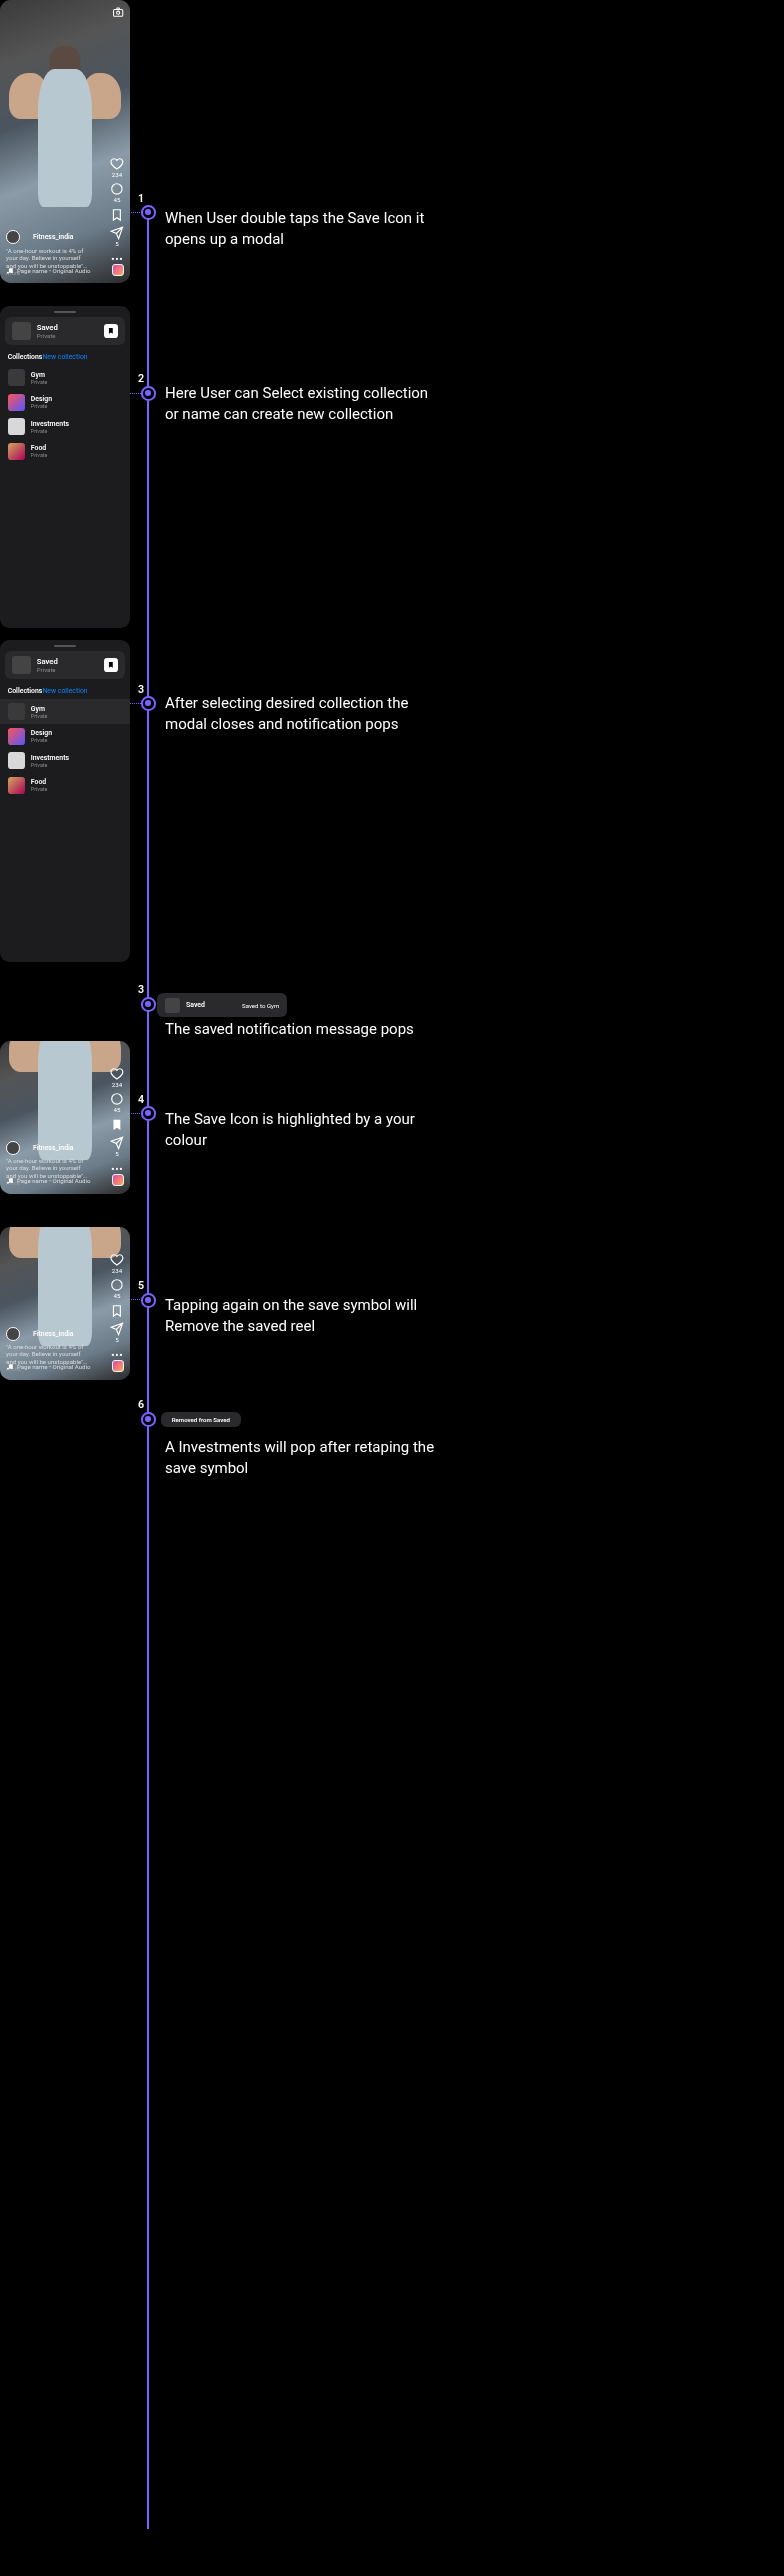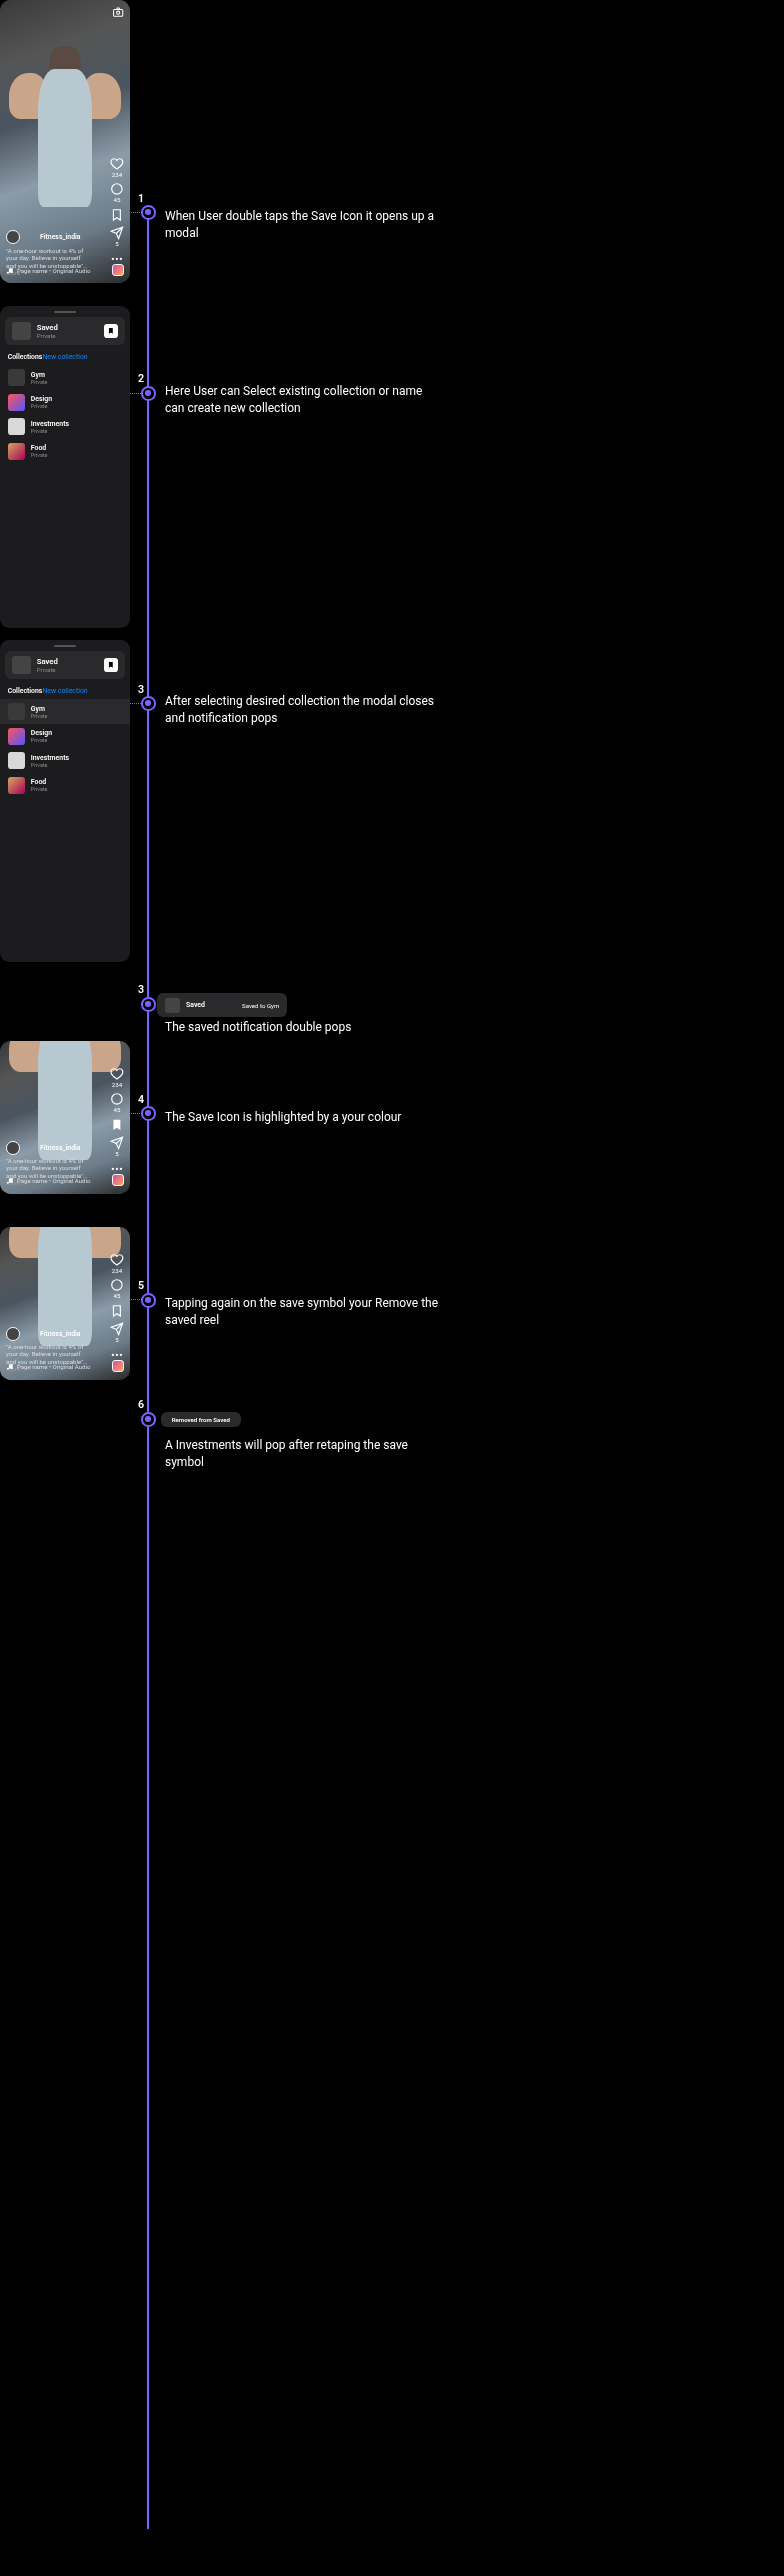--- a/index.html
+++ b/index.html
@@ -38,21 +38,21 @@
   .node-num {
     position: absolute;
     left: 138px;
     font-size: 10.7px;
     font-weight: 600;
     color: #fff;
   }
   .caption {
     position: absolute;
     left: 165px;
-    font-size: 12px;
+    font-size: 15px;
     color: #fff;
     max-width: 276px;
     line-height: 1.4;
   }
   .dotted {
     position: absolute;
     border-top: 1.5px dotted #7b61ff;
     height: 0;
   }
   .phone {
@@ -84,21 +84,21 @@
     align-items: center;
     gap: 4.6px;
   }
   .rail-item { text-align: center; }
   .rail-num { font-size: 6.1px; color: #fff; }
   .profile-row {
     position: absolute;
     left: 6.1px;
     display: flex;
     align-items: center;
-    gap: 20px;
+    gap: 13px;
   }
   .avatar {
     width: 13.8px; height: 13.8px;
     border-radius: 50%;
     background: #444;
     border: 0.8px solid #fff;
     flex-shrink: 0;
   }
   .uname { font-size: 6.9px; font-weight: 600; }
   .desc-text {
@@ -387,21 +387,21 @@
         <div class="coll-name">Food</div>
         <div class="coll-sub">Private</div>
       </div>
   </div>
 </div>
 
 <div class="node" style="top:997px">
     <div class="node-inner"></div>
   </div>
 <div class="node-num" style="top:983px">3</div>
-<div class="caption" style="top:1019px">The saved notification double pops</div>
+<div class="caption" style="top:1019px">The saved notification message pops</div>
 
 <div class="toast" style="left:157px;top:993px;width:130px">
   <div class="toast-thumb"></div>
   <span class="toast-text">Saved</span>
   <span class="toast-action">Saved to Gym</span>
 </div>
 
 <div class="node" style="top:1106px">
     <div class="node-inner"></div>
   </div>
@@ -462,21 +462,21 @@
       <span>Page name • Original Audio</span>
     </div>
     <div class="audio-thumb" style="top:133px"></div>
   </div>
 </div>
 
 <div class="node" style="top:1293px">
     <div class="node-inner"></div>
   </div>
 <div class="node-num" style="top:1279px">5</div>
-<div class="caption" style="top:1295px">Tapping again on the save symbol your Remove the saved reel</div>
+<div class="caption" style="top:1295px">Tapping again on the save symbol will Remove the saved reel</div>
 <div class="dotted" style="top:1299px;left:120px;width:21.5px"></div>
 
 <div class="phone" style="left:0;top:1227px;height:153px">
   <div class="reel-bg">
     <div class="shoulder-l" style="top:-15.3px"></div>
       <div class="shoulder-r" style="top:-15.3px"></div>
     <div class="tank" style="top:-19px"></div>
     <div class="rail" style="top:26px">
       <div class="rail-item">
         <svg width="13.8" height="13.8" viewBox="0 0 24 24" fill="none" stroke="#fff" stroke-width="2">

